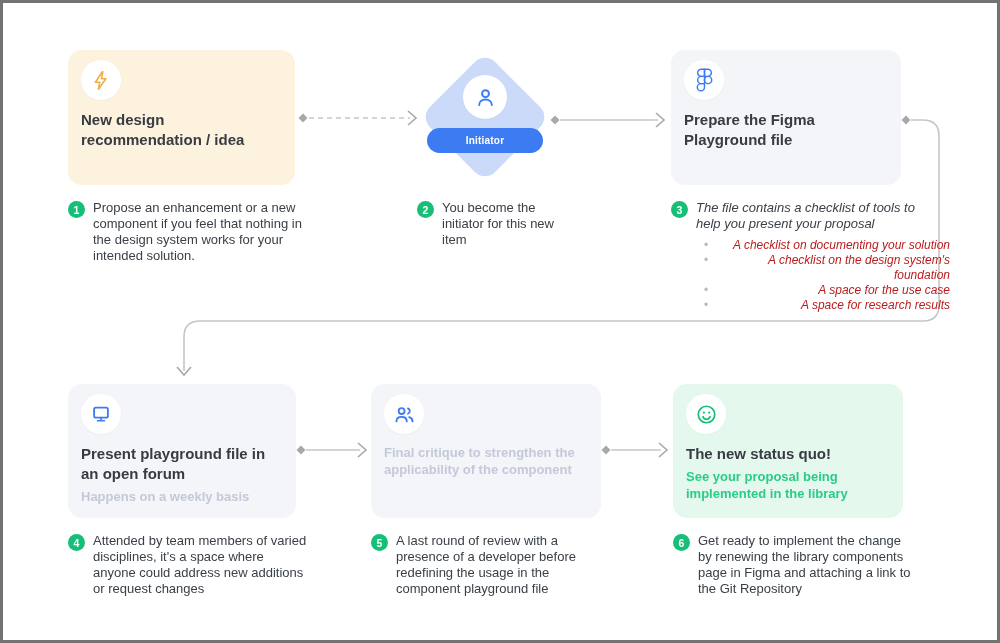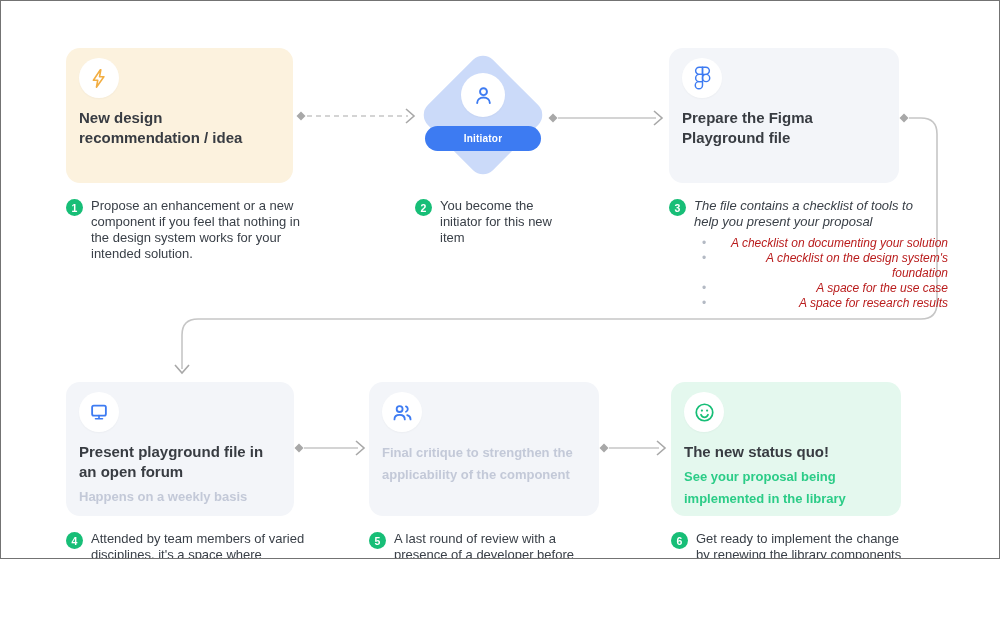--- a/index.html
+++ b/index.html
@@ -1,33 +1,33 @@
 <!DOCTYPE html>
 <html style="--card-cream: #fcf2de; --card-gray: #f3f5f9; --card-green: #e4f8ee; --accent-blue: #3d7bf2; --diamond-blue: #cbdaf9; --badge-green: #17be77; --green-text: #2bcc87; --bolt-orange: #f2ae43; --muted: #c3c9d8; --connector: #c6c6c6;"><head>
 <meta charset="utf-8">
 <style>
   html,body{margin:0;padding:0;background:#fff;font-family:"Liberation Sans",sans-serif;}
-  #canvas{position:relative;width:1000px;height:559px;background:#fff;border:1px solid #737373;box-sizing:border-box;overflow:hidden;}
+  #canvas{position:relative;width:1000px;height:643px;background:#fff;border:3px solid #737373;box-sizing:border-box;overflow:hidden;}
   svg.connectors{position:absolute;left:0;top:0;width:1000px;height:643px;pointer-events:none;}
 
   .card{position:absolute;border-radius:14px;padding:10px 13px;box-sizing:border-box;}
   .card.cream{background:var(--card-cream,#fcf2de);}
   .card.gray{background:var(--card-gray,#f3f5f9);}
   .card.green{background:var(--card-green,#e4f8ee);}
   .c1{left:65px;top:47px;width:227px;height:135px;}
   .c3{left:668px;top:47px;width:230px;height:135px;}
   .c4{left:65px;top:381px;width:228px;height:134px;}
   .c5{left:368px;top:381px;width:230px;height:134px;}
   .c6{left:670px;top:381px;width:230px;height:134px;}
 
   .circle{width:40px;height:40px;border-radius:50%;background:#fff;display:flex;align-items:center;justify-content:center;box-shadow:0 1px 2px rgba(0,0,0,0.03);}
   .card .circle{margin-bottom:10px;}
   .card-title{font-size:15px;font-weight:700;color:#383c42;line-height:20px;max-width:204px;}
   .c1 .card-title{max-width:170px;}
-  .card-sub{font-size:13px;font-weight:600;color:var(--muted,#c3c9d8);line-height:22px;margin-top:4px;max-width:206px;}
+  .card-sub{font-size:13px;font-weight:600;color:var(--muted,#c3c9d8);line-height:17px;margin-top:4px;max-width:206px;}
   .card-sub.green-text{color:var(--green-text,#2bcc87);}
 
   
   .diamond{position:absolute;left:436px;top:68px;width:92px;height:92px;background:var(--diamond-blue,#cbdaf9);border-radius:14px;transform:rotate(45deg);}
   .diamond-circle{position:absolute;left:460px;top:72px;width:44px;height:44px;}
   .pill{position:absolute;left:424px;top:125px;width:116px;height:25px;background:var(--accent-blue,#3d7bf2);border-radius:13px;color:#fff;font-size:10px;font-weight:700;display:flex;align-items:center;justify-content:center;letter-spacing:.2px;}
 
   
   .step{position:absolute;display:flex;gap:8px;align-items:flex-start;}
   .s1{left:65px;top:197px;}

